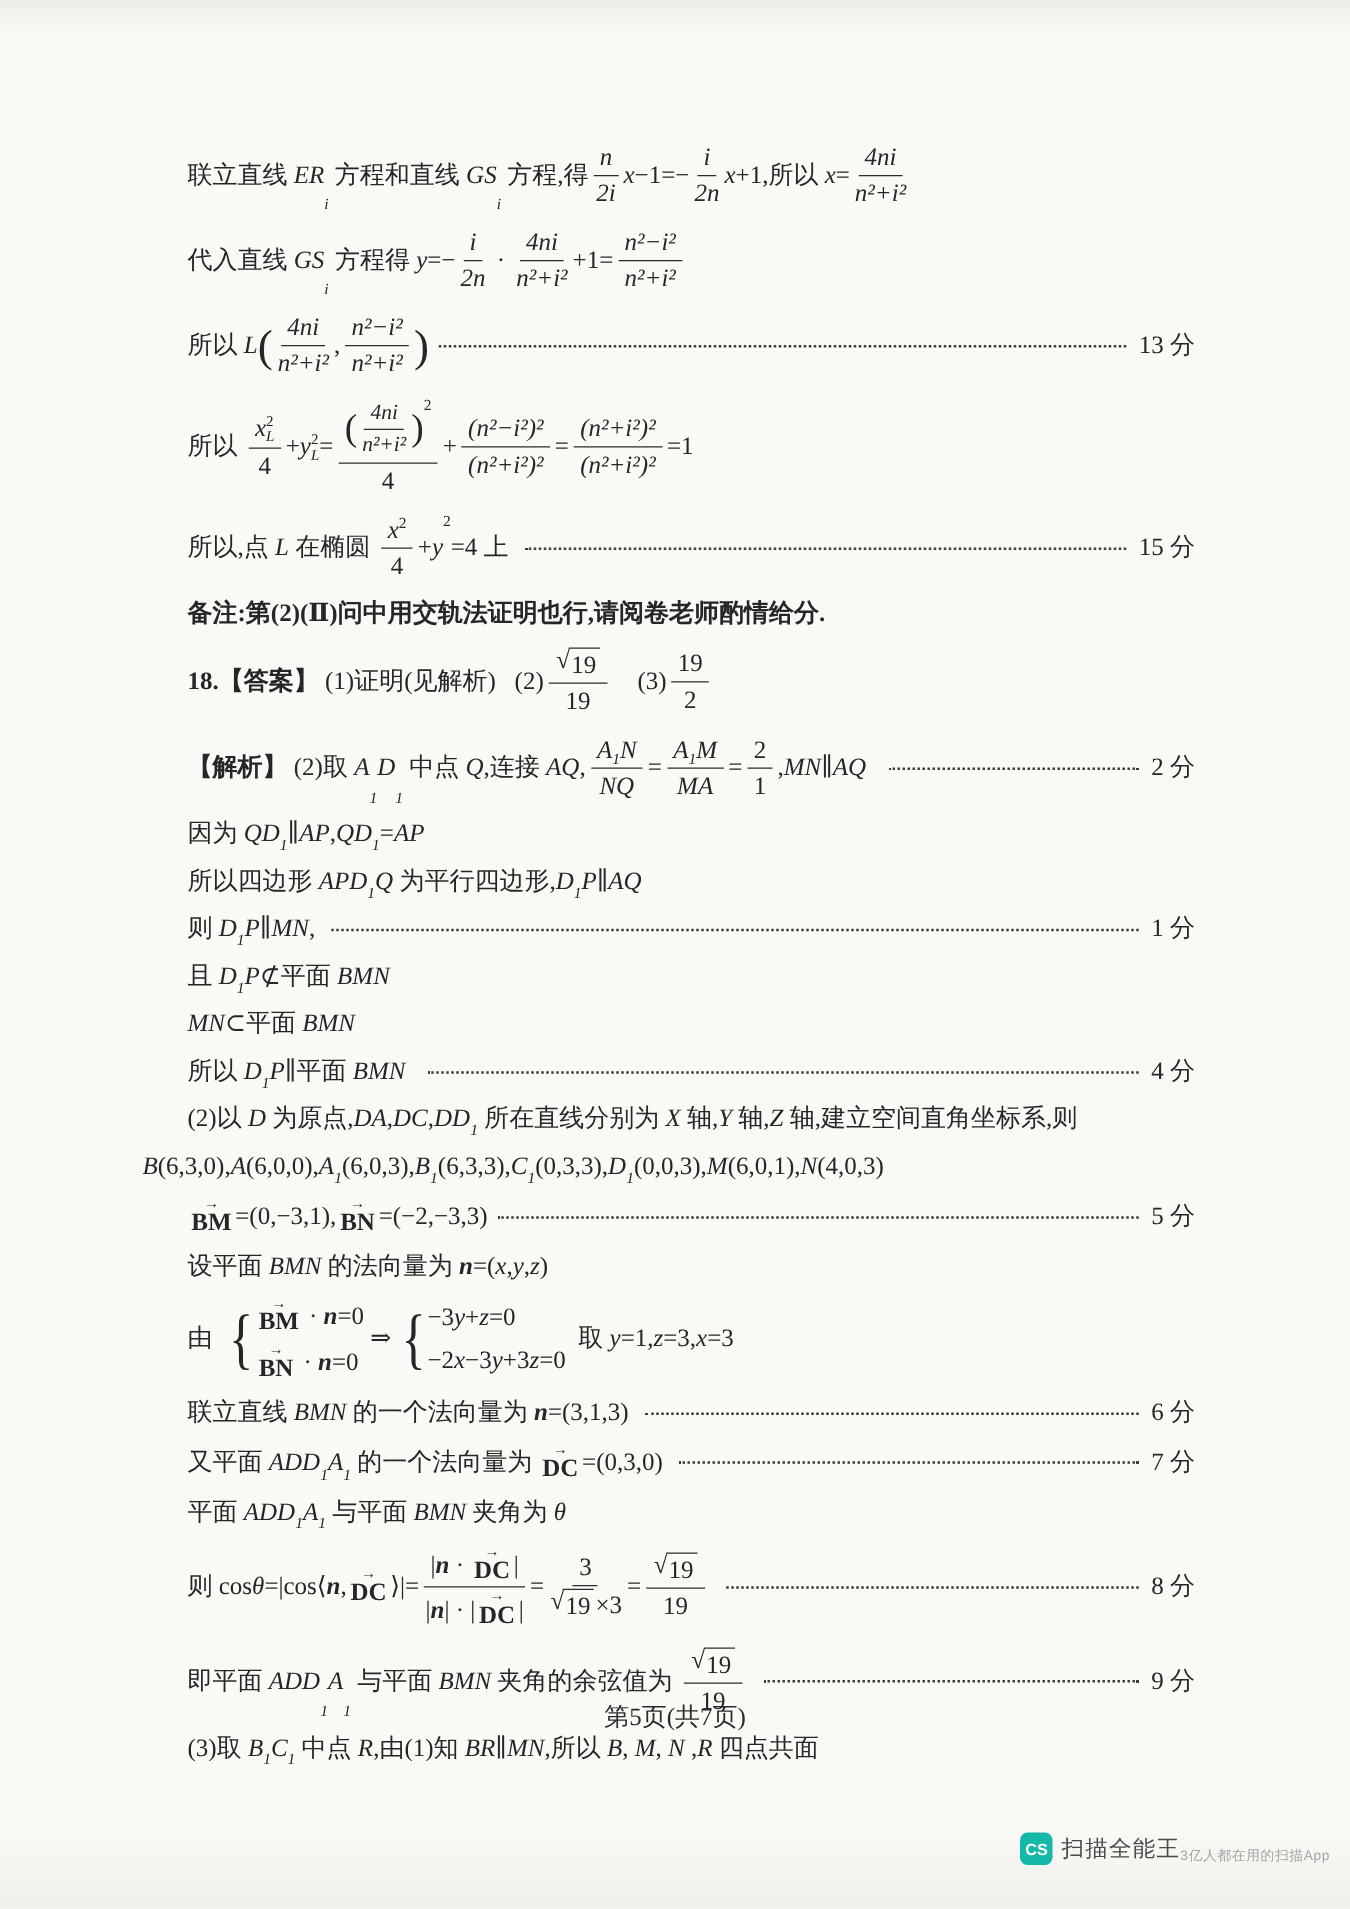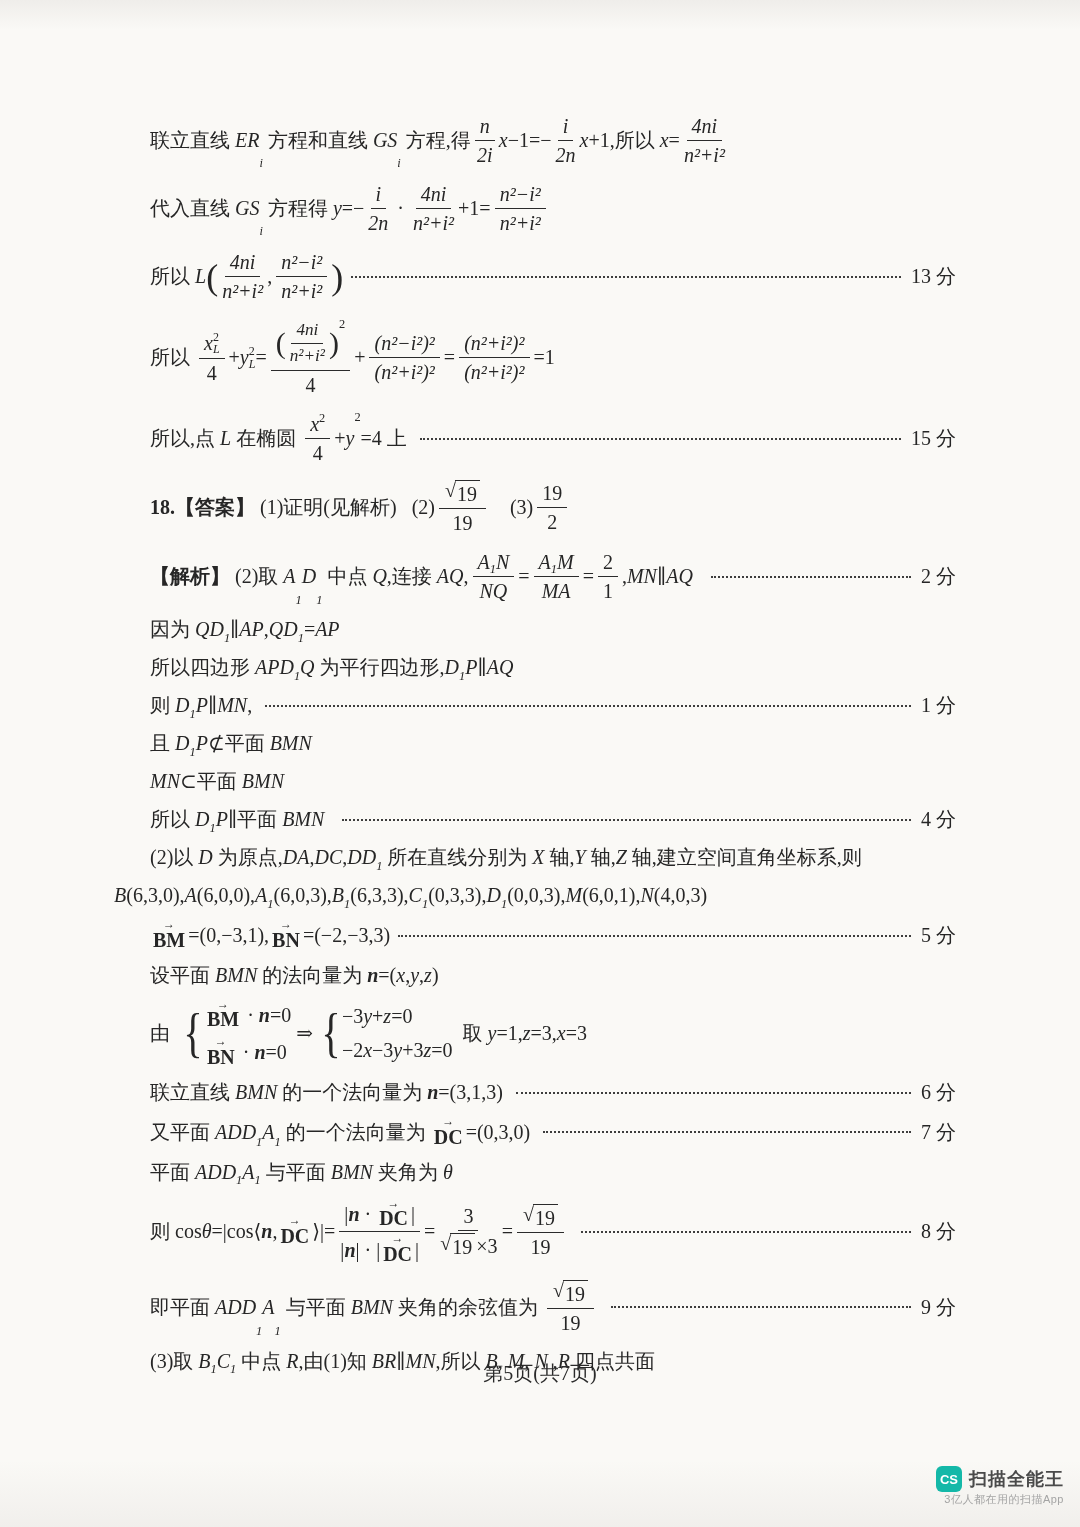--- a/index.html
+++ b/index.html
@@ -34,24 +34,24 @@
   .vec .bd{font-weight:bold}
   .cases{display:inline-flex;align-items:center;margin:0 5px}
   .cases .br{font-size:54px;line-height:0.85;font-weight:400;transform:scaleX(0.75);margin-right:-2px}
   .cases .rows{display:inline-flex;flex-direction:column;gap:7px}
   .cases .row{display:flex;align-items:center}
   .bpp{font-size:36px;line-height:1;font-weight:400;align-self:center}
   .num .bpp{font-size:30px}
   .leader{flex:1;min-width:26px;margin:0 10px 0 8px;border-bottom:2.6px dotted #3d3d3d;height:0;align-self:center}
   .score{white-space:nowrap}
   .footer{position:absolute;left:0;right:0;top:1360px;text-align:center;font-size:20px;color:#2a2a2a}
-  .brand{position:absolute;right:16px;top:1466px;display:flex;flex-direction:column;align-items:flex-end;font-family:"Liberation Sans","DejaVu Sans",sans-serif}
+  .brand{position:absolute;right:16px;top:1466px;display:flex;flex-direction:row;align-items:flex-end;font-family:"Liberation Sans","DejaVu Sans",sans-serif}
   .brand .top{display:flex;align-items:center;gap:7px}
   .brand .ic{width:26px;height:26px;border-radius:6px;color:#fff;font-weight:bold;font-size:13px;display:flex;align-items:center;justify-content:center}
-  .brand .nm{font-size:18px;font-weight:bold;color:#4a4a4a;letter-spacing:1px}
+  .brand .nm{font-size:18px;font-weight:normal;color:#4a4a4a;letter-spacing:1px}
   .brand .tg{font-size:11px;color:#a4a4a4;margin-top:0;letter-spacing:0.5px}
 </style>
 </head>
 <body>
 
 <div class="content">
     <div class="line">
       <span class="tx">联立直线 </span>
       <span class="tm">ER</span>
       <span class="sb">i</span>
@@ -220,20 +220,23 @@
         <span class="den">
           <span class="tx">4</span>
         </span>
       </span>
       <span class="tx">+</span>
       <span class="tm">y</span>
       <span class="sp">2</span>
       <span class="tx">=4 上 </span>
       <span class="leader"></span>
       <span class="score">15 分</span>
+    </div>
+    <div class="line">
+      <span class="tx tb">备注:第(2)(Ⅱ)问中用交轨法证明也行,请阅卷老师酌情给分.</span>
     </div>
     <div class="line gap-top">
       <span class="tx tb">18.【答案】</span>
       <span class="tx"> (1)证明(见解析)   (2)</span>
       <span class="frac">
         <span class="num">
           <span class="sqrt">
             <span class="sg">√</span>
             <span class="rad">
               <span class="tx">19</span>

